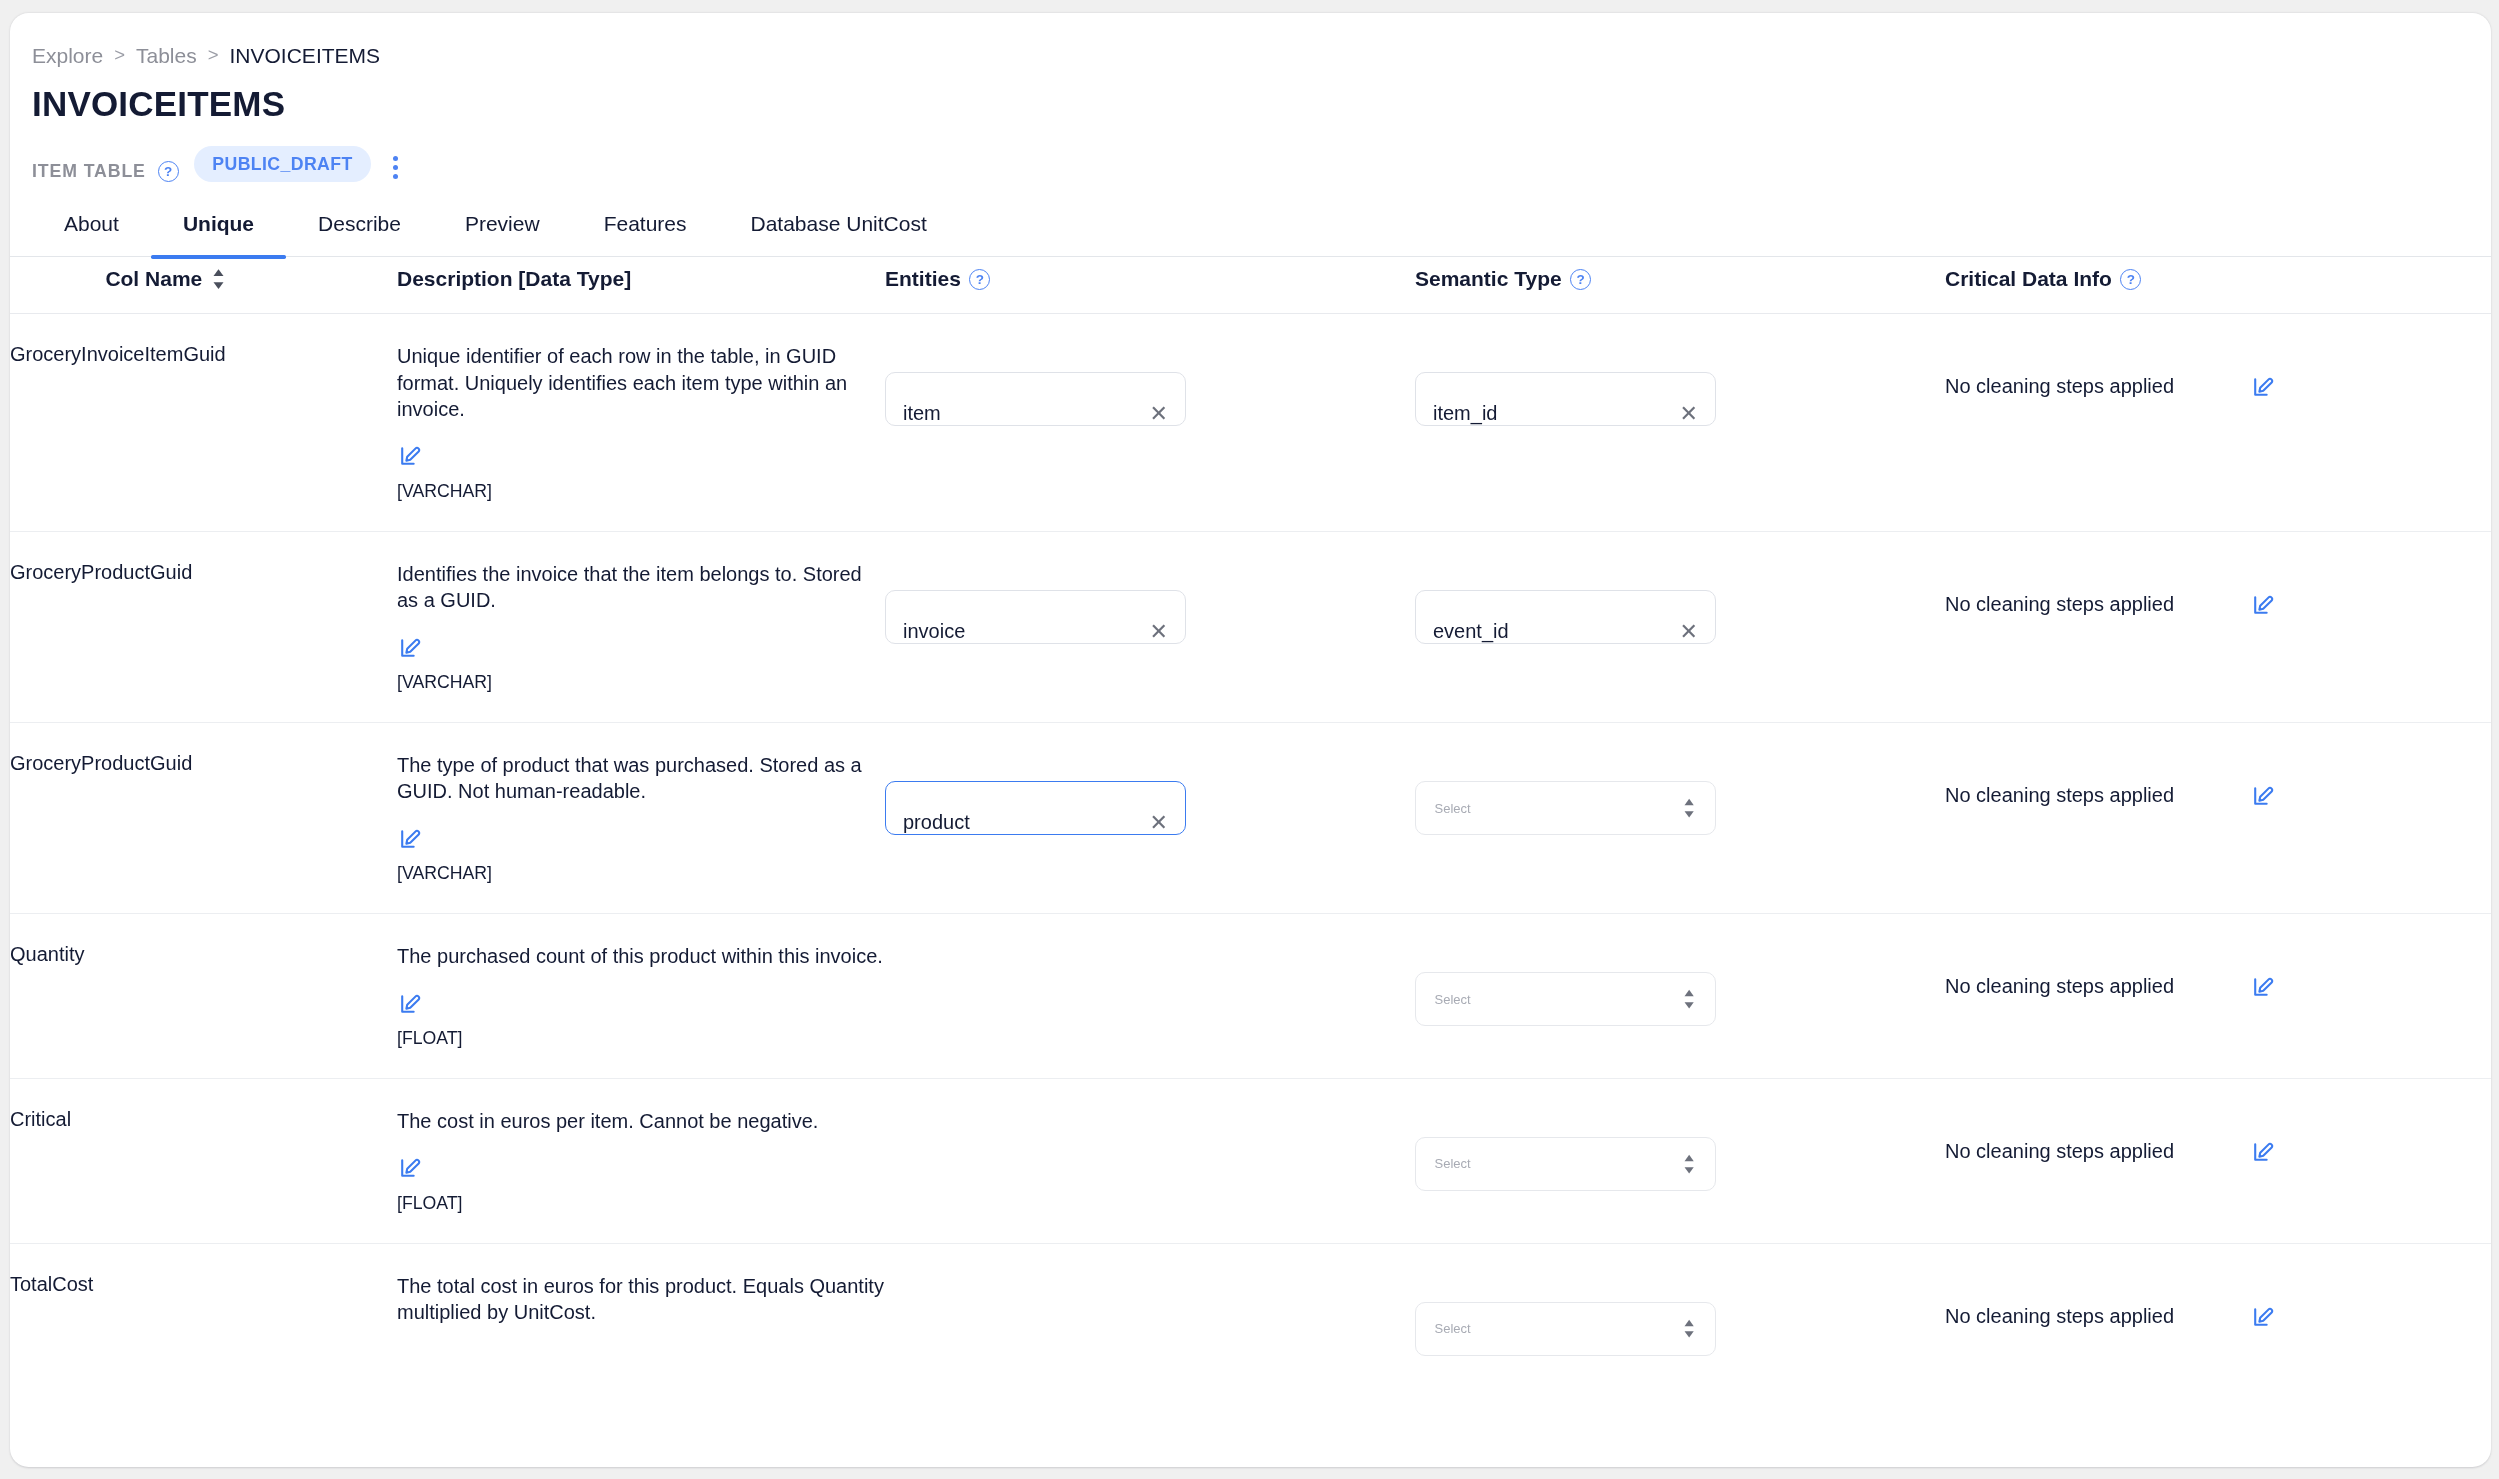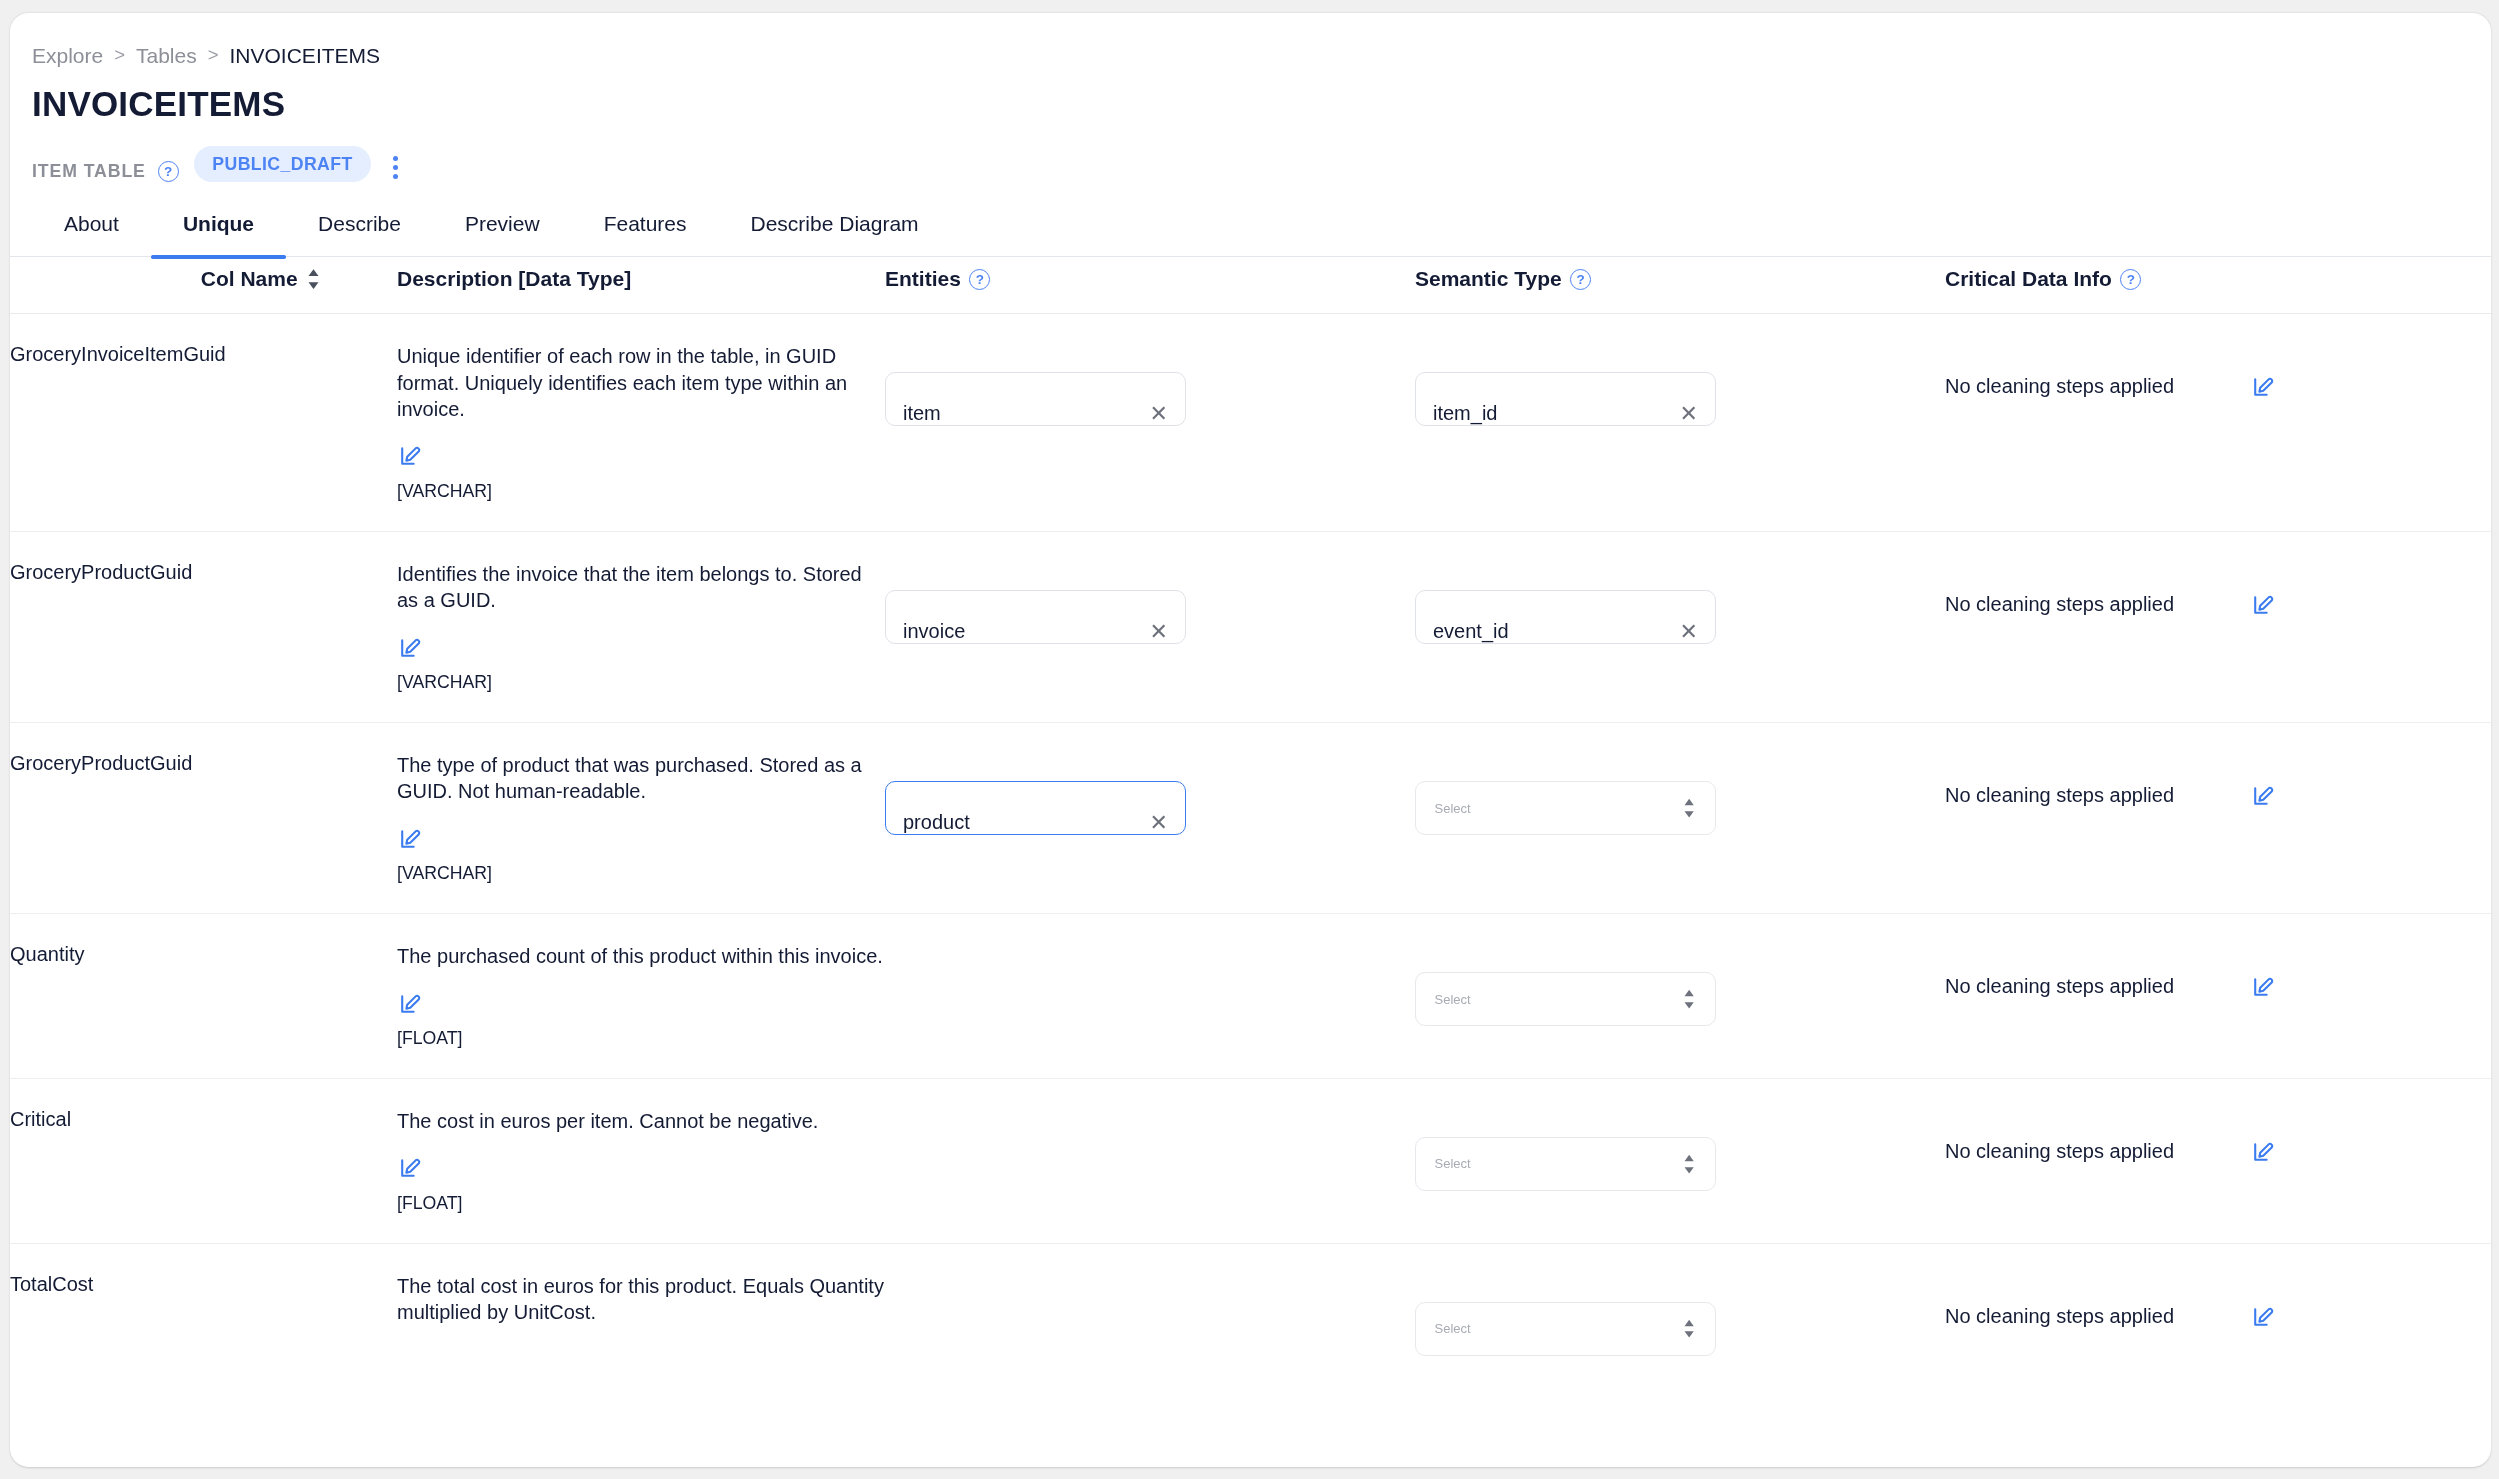--- a/index.html
+++ b/index.html
@@ -85,21 +85,21 @@
   
   .tbl { width: 100%; border-collapse: collapse; table-layout: fixed; }
   .tbl th, .tbl td { text-align: left; vertical-align: top; }
 
   .tbl thead th {
     font-size: 21px; font-weight: 700; color: #141b34;
     padding: 10px 0 22px 0;
     border-bottom: 1.7px solid #e8eaee;
   }
   .th-inner { display: flex; align-items: center; gap: 8.4px; }
-  .th-inner.spread { justify-content: flex-end; padding-right: 76px; }
+  .th-inner.spread { justify-content: center; padding-right: 76px; }
 
   .sort-icon { display: inline-flex; flex-direction: column; line-height: 0; color: #4a4f5c; }
   .sort-icon svg { display: block; }
 
   .col-name { width: 387px; padding-left: 52px; }
   .col-desc { width: 488px; }
   .col-ent  { width: 530px; }
   .col-sem  { width: 530px; }
   .col-cdi  { width: 563px; }
 
@@ -176,21 +176,21 @@
       </div>
 
     </div>
 
     <div class="tabs">
       <div class="tab">About</div>
       <div class="tab active">Unique</div>
       <div class="tab">Describe</div>
       <div class="tab">Preview</div>
       <div class="tab">Features</div>
-      <div class="tab">Describe Diagram</div>
+      <div class="tab">Database UnitCost</div>
     </div>
 
 
     <table class="tbl">
       <thead>
         <tr>
           <th class="col-name">
             <div class="th-inner spread">
               <span>Col Name</span>
               <span class="sort-icon">

